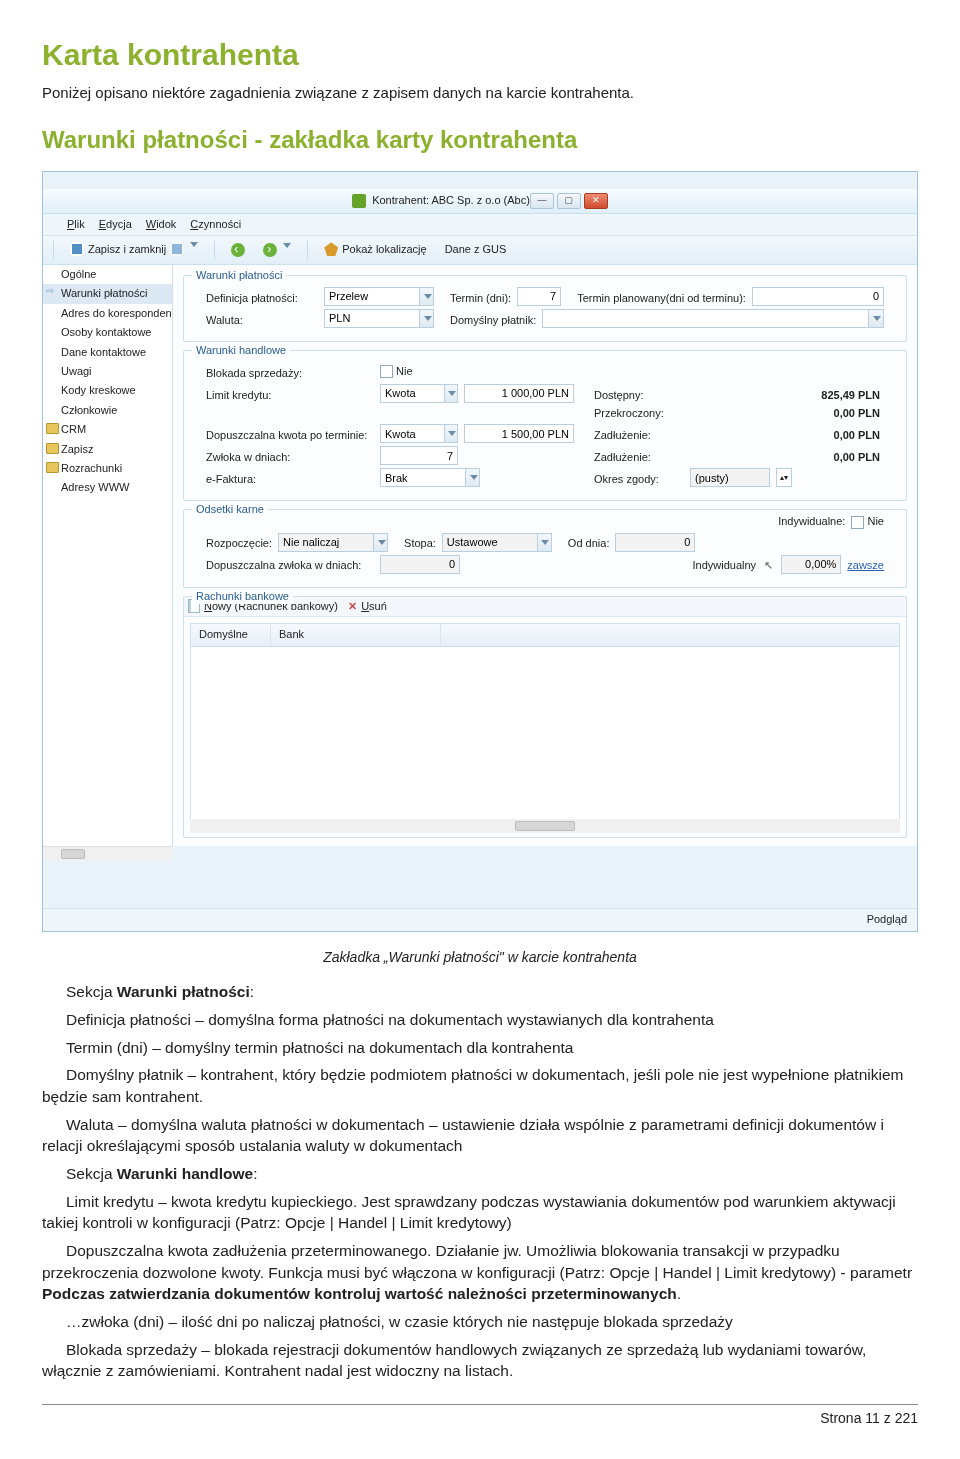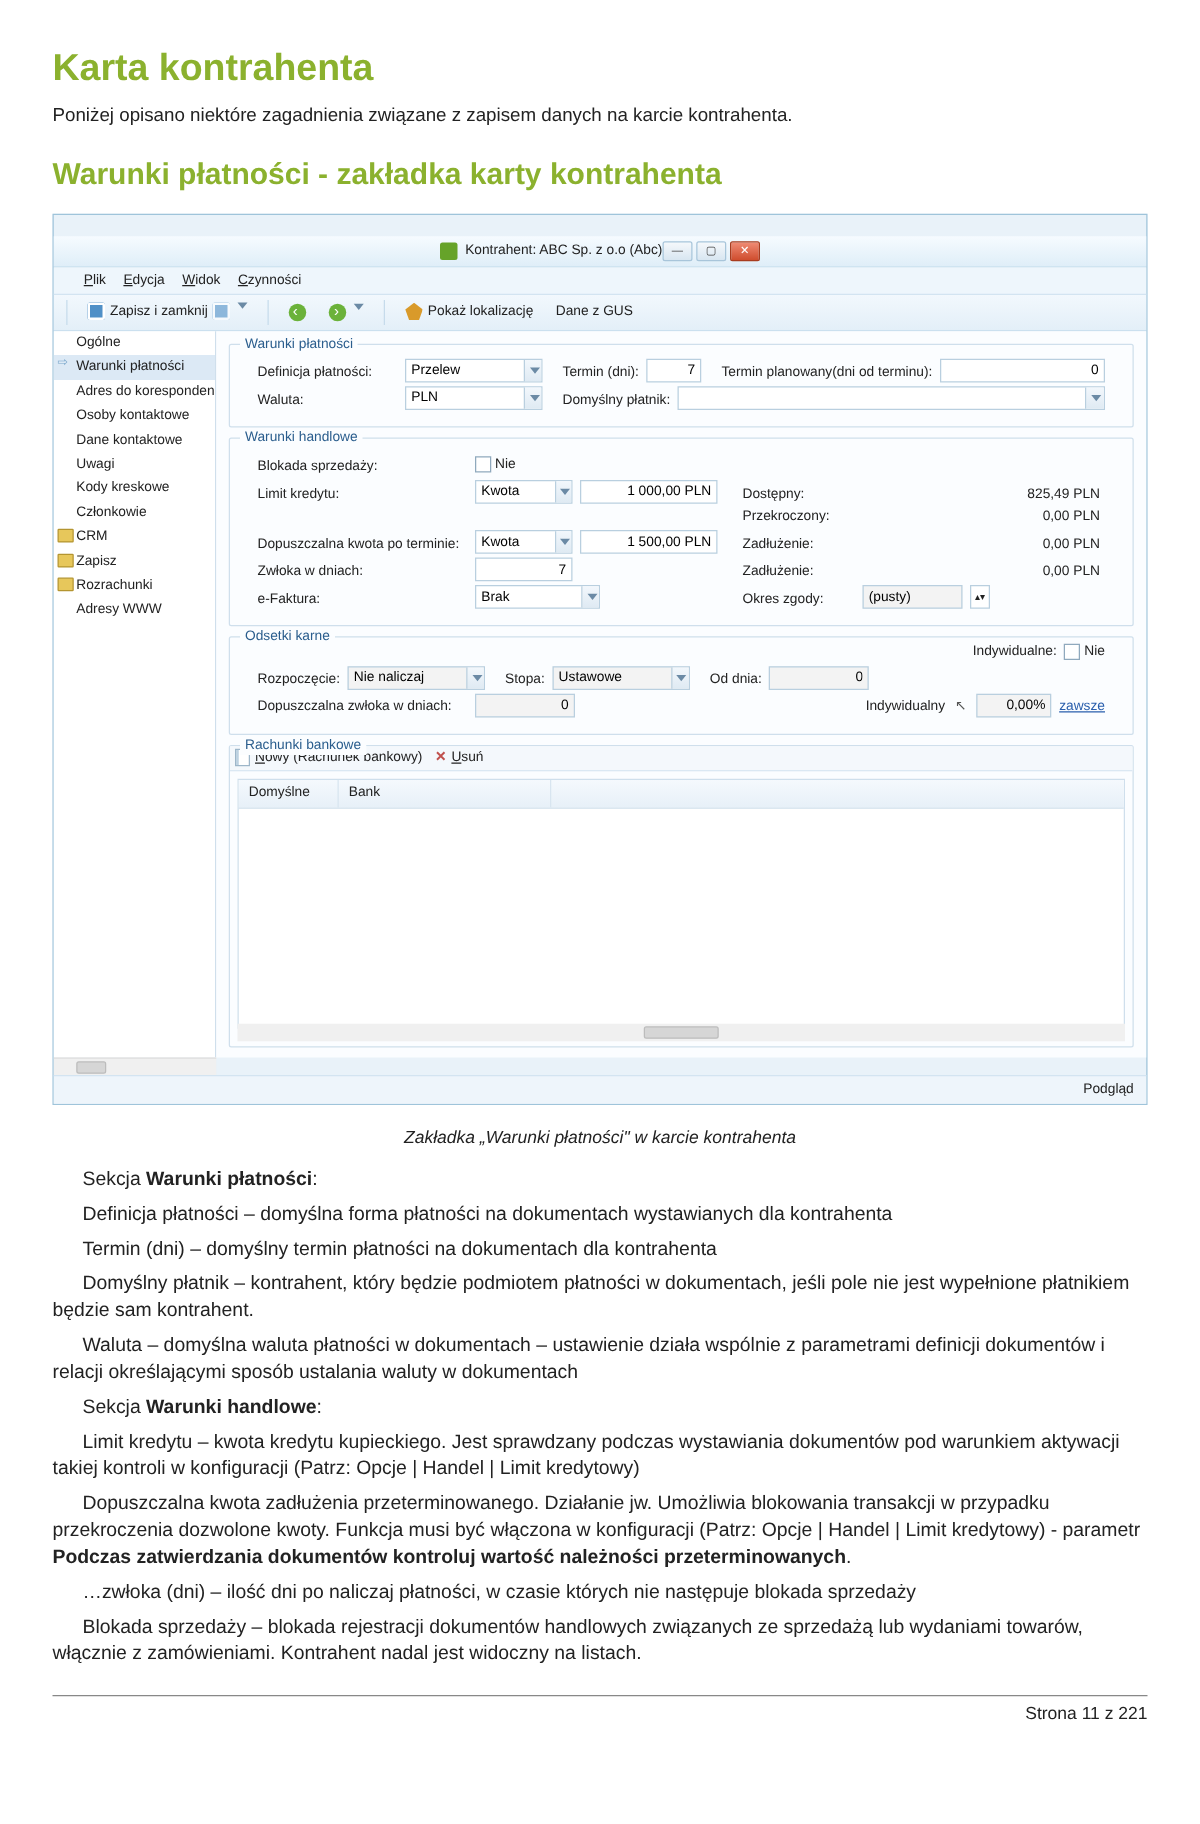--- a/index.html
+++ b/index.html
@@ -57,35 +57,35 @@
   .main { flex:1; background:#fbfdff; padding:4px 10px 0 10px; position:relative; }
   .groupbox { border:1px solid #cfdfec; border-radius:2px; padding:8px 10px 10px 10px; margin:6px 0 8px 0; position:relative; background:#fbfdff; }
   .groupbox > .legend { position:absolute; top:-8px; left:8px; background:#fbfdff; padding:0 4px; color:#2a5d8d; font-size:11px;}
 
   .row { display:flex; align-items:flex-end; gap:6px; margin:3px 12px; }
   .lbl { white-space:nowrap; }
   .field { display:flex; align-items:center; background:#fff; border:1px solid #b9cfdf; height:19px; }
   .field input { border:none; outline:none; width:100%; height:100%; font-size:11px; padding:0 4px; background:transparent; }
   .combo-btn { width:16px; height:100%; background:linear-gradient(#f2f7fc,#dfeaf3); border-left:1px solid #b9cfdf; display:flex; align-items:center; justify-content:center; }
   .chk { width:13px; height:13px; border:1px solid #8fa9bd; background:#fff; display:inline-block; vertical-align:middle; }
-  .readonly { text-align:right; flex:1; padding-right:4px; }
+  .readonly { text-align:right; flex:1; padding-right:4px;font-weight:bold; }
   .link { color:#2a5fad; text-decoration:underline; cursor:default; }
   .cursor-ico { font-size:11px; color:#555; margin:0 2px;}
 
   .inner-tb { display:flex; align-items:center; gap:10px; padding:2px 4px; background:#f4f8fc; border-bottom:1px solid #dbe8f3; margin:-8px -10px 6px -10px;}
   .inner-tb .ico-page{ width:12px;height:14px; background:#fff; border:1px solid #9db6c9; box-shadow: inset 2px 0 0 #bcd1e1; }
   .inner-tb .ico-x{ color:#c0504d; font-weight:bold; }
 
   .grid { border:1px solid #cfdfec; background:#fff; height:200px; margin:0 -4px; }
   .grid-head { display:flex; background:linear-gradient(#f5f9fd,#e7f0f8); border-bottom:1px solid #cfdfec; }
   .grid-head .col { padding:3px 8px; border-right:1px solid #d8e5f0; }
   .grid-scroll { height:14px; background:#f0f0f0; display:flex; align-items:center; margin:-4px -4px 0 -4px;}
   .grid-scroll .knob { width:60px; height:10px; background:#d6d6d6; border:1px solid #bcbcbc; margin:0 auto; border-radius:2px;}
 
-  .statusbar { display:flex; justify-content:flex-end; padding:3px 10px; background:#eef5fb; border-top:1px solid #d3e4f1; }
+  .statusbar { display:flex; justify-content:flex-end; padding:3px 10px; background:#eef5fb; border-top:1px solid #d3e4f1;margin-top:48px; }
 
   
   .caption { text-align:center; font-style:italic; font-size:14px; margin:16px 0 14px 0;}
   .prose p { font-size:15.5px; margin:6px 0; text-indent:24px; }
   .prose .sec-label { font-weight:400; }
   .prose strong { font-weight:700; }
 
   .footer-line { border-top:1px solid #888; margin-top:22px; padding-top:4px; text-align:right; font-size:14px; }
 </style>
 </head>

